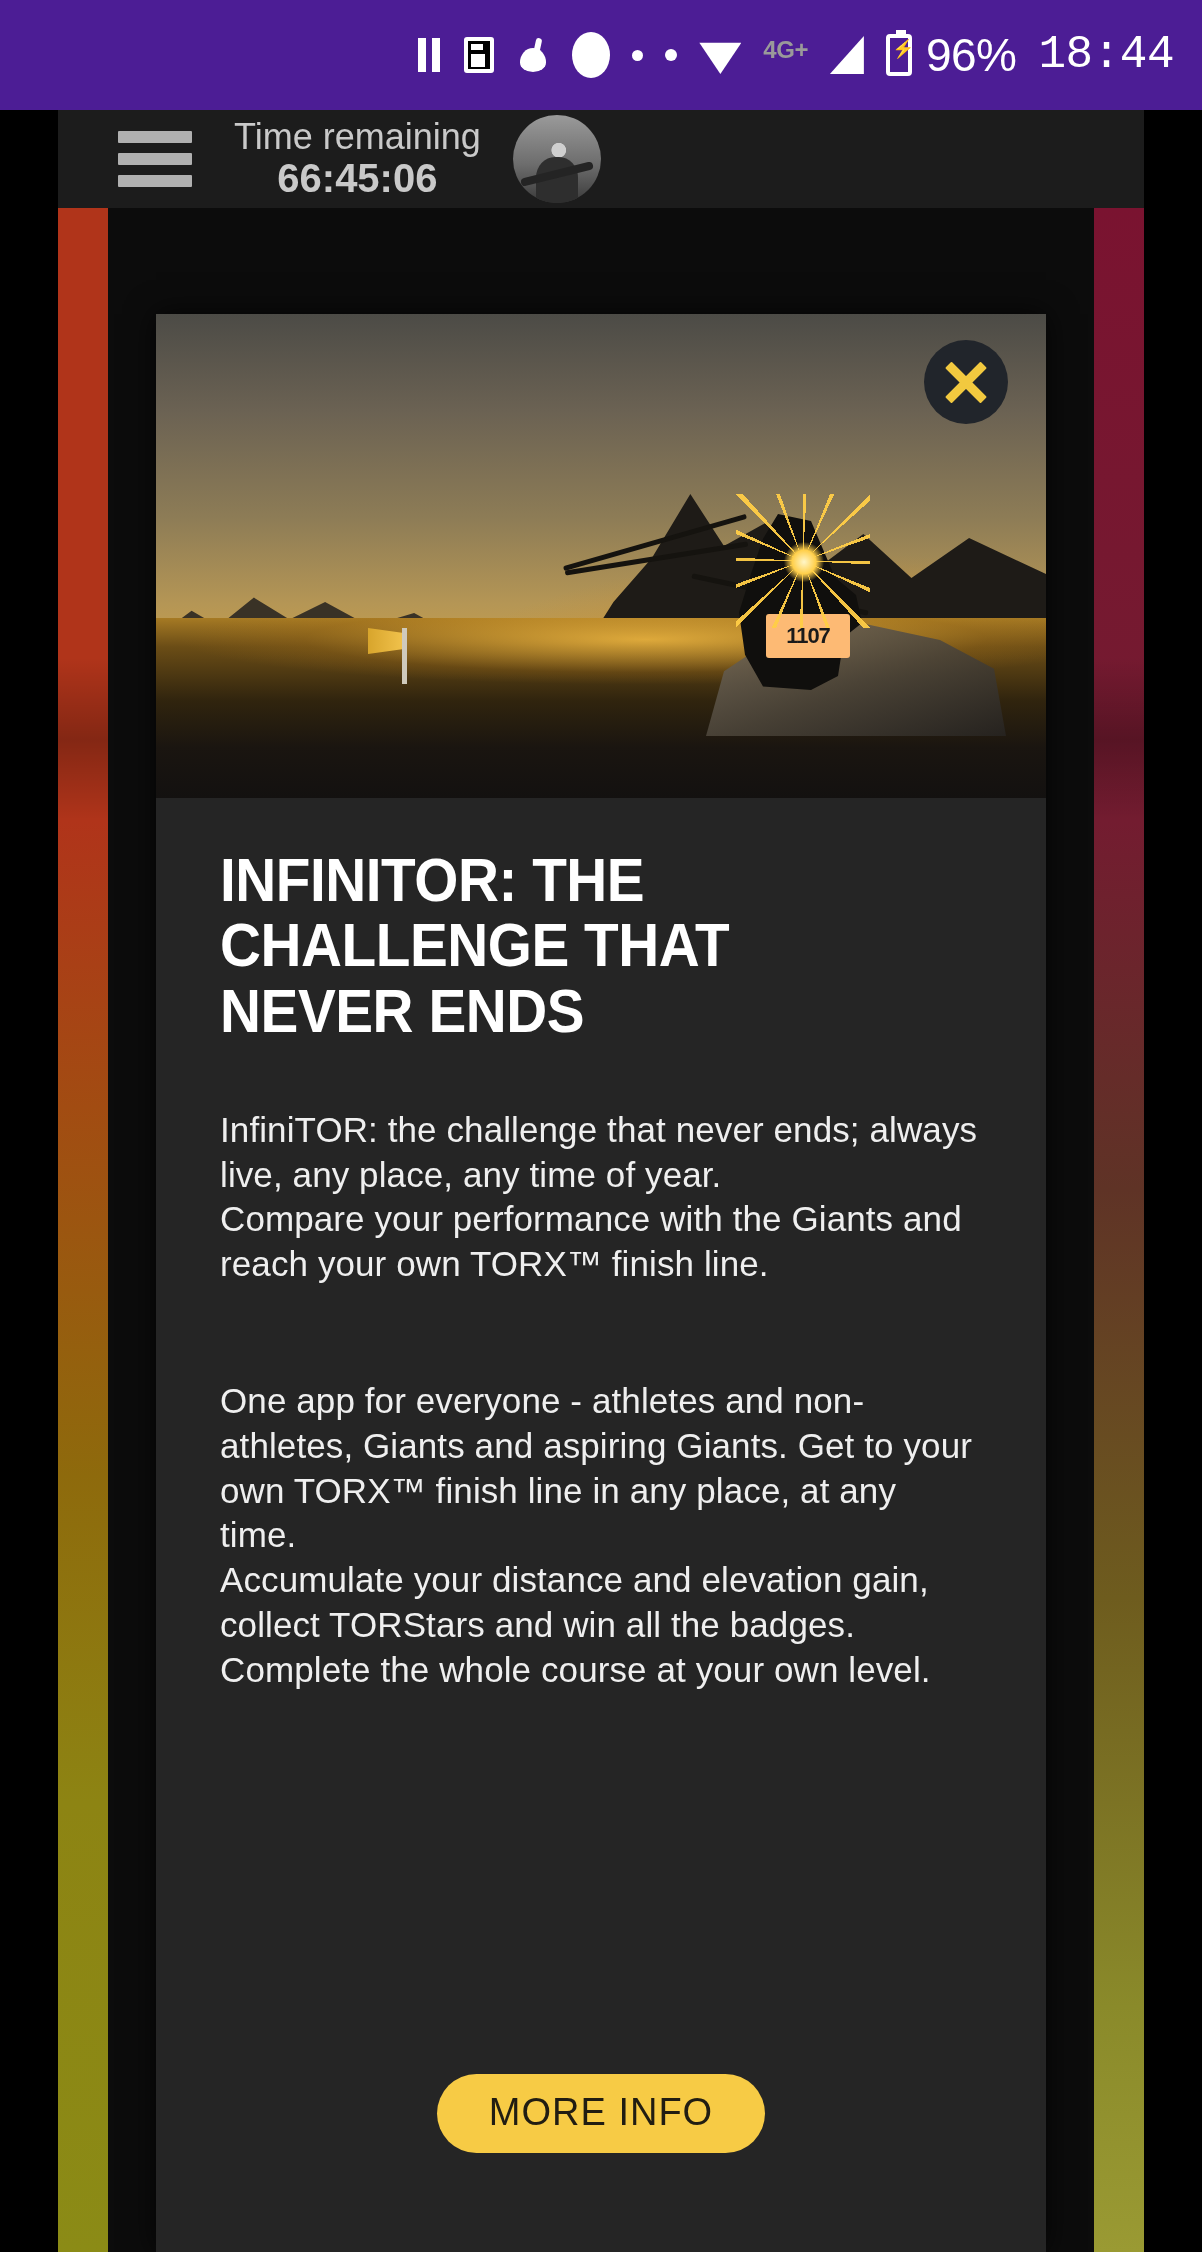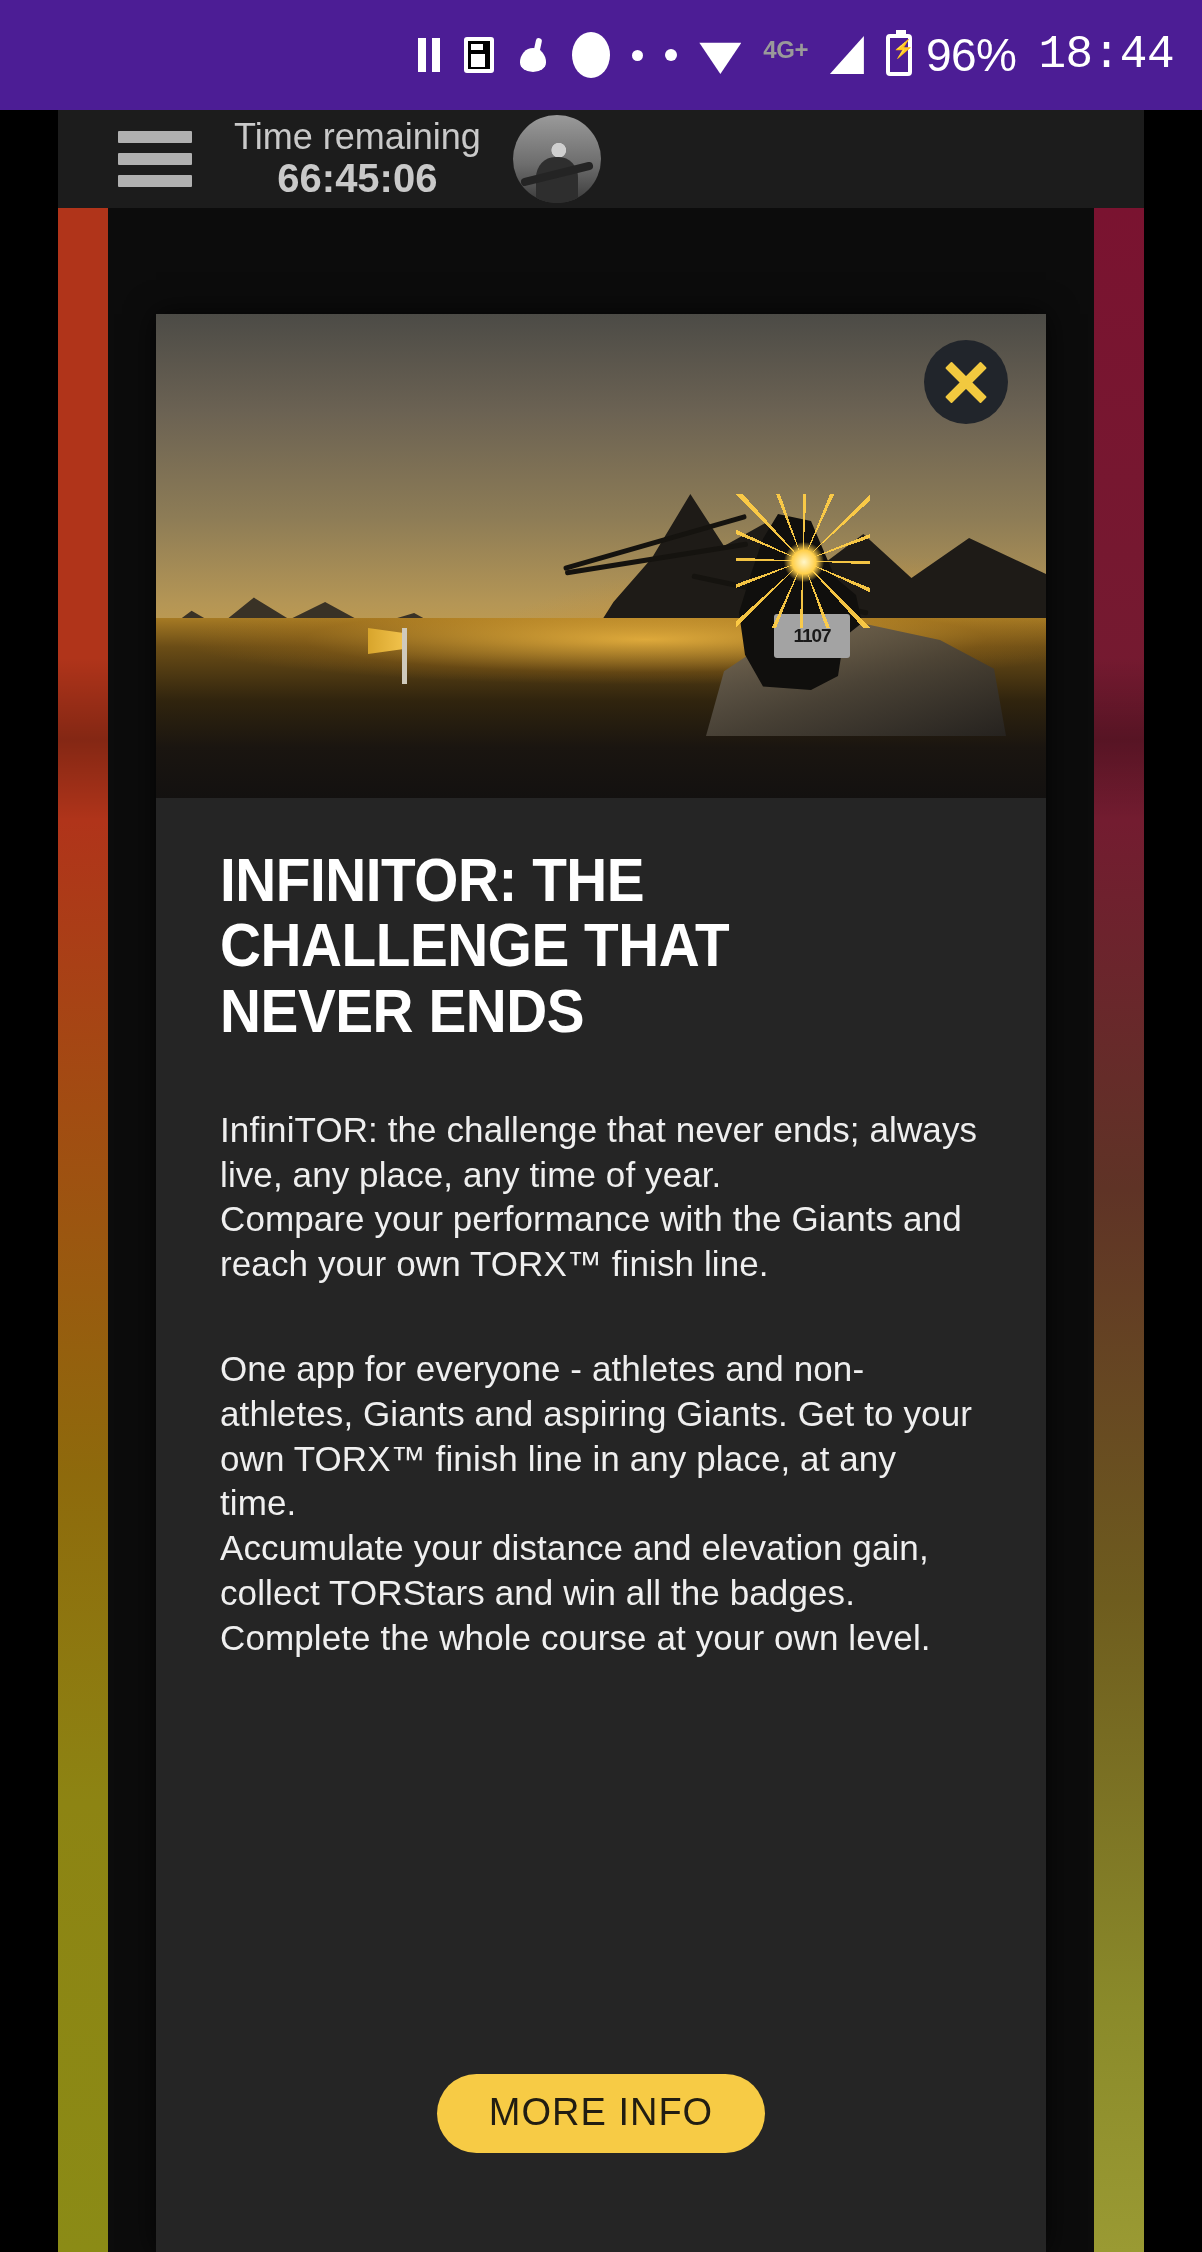--- a/index.html
+++ b/index.html
@@ -121,22 +121,22 @@
     position:absolute; right:40px; bottom:62px; width:300px; height:120px;
     background:linear-gradient(160deg,#7b705f,#4a4338 55%,#262320);
     clip-path:polygon(6% 46%,24% 16%,52% 6%,78% 20%,96% 44%,100% 100%,0% 100%); opacity:.92;
   }
   .runner{
     position:absolute; right:178px; bottom:108px; width:150px; height:176px;
     background:#100f0d;
     clip-path:polygon(40% 0%,62% 4%,70% 20%,78% 36%,92% 46%,96% 62%,84% 70%,80% 92%,62% 100%,
       30% 98%,18% 80%,14% 56%,22% 34%,30% 14%);
   }
-  .bib{ position:absolute; right:196px; bottom:140px; width:76px; height:44px; background:#a3a3a3;
-        border-radius:3px; color:#1a1a1a; font-size:19px; font-weight:700; display:flex;
+  .bib{ position:absolute; right:196px; bottom:140px; width:84px; height:44px; background:#fdba74;
+        border-radius:3px; color:#1a1a1a; font-size:22px; font-weight:700; display:flex;
         align-items:center; justify-content:center; letter-spacing:-1px; }
   .poles{ position:absolute; right:196px; bottom:148px; width:230px; height:120px; }
   .poles i{ position:absolute; background:#15130f; height:5px; border-radius:2px; }
   .poles i:nth-child(1){ left:-60px; top:10px; width:190px; transform:rotate(-16deg); }
   .poles i:nth-child(2){ left:-56px; top:26px; width:185px; transform:rotate(-9deg); }
   .poles i:nth-child(3){ left:70px; top:62px;  width:180px; transform:rotate(12deg); }
   .sunburst{ position:absolute; right:236px; bottom:230px; width:14px; height:14px; }
   .sunburst::before{
     content:""; position:absolute; left:-60px; top:-60px; width:134px; height:134px;
     background:
@@ -178,21 +178,21 @@
   .close-btn span:last-child{ transform:rotate(-45deg); }
 
   .body{ padding:50px 64px 0 64px; }
   .modal-title{
     color:#fff; font-size:61px; font-weight:700; line-height:1.07;
     font-stretch:condensed; transform:scaleX(.93); transform-origin:left top;
     letter-spacing:-0.5px; text-transform:uppercase;
   }
   .para{ color:#efefef; font-size:35px; line-height:1.28; font-weight:300; letter-spacing:.1px; }
   .para.p1{ margin-top:64px; }
-  .para.p2{ margin-top:60px; }
+  .para.p2{ margin-top:92px; }
   .footer{ position:absolute; left:0; bottom:0; width:890px; height:200px;
            display:flex; align-items:flex-start; justify-content:center; padding-top:22px; }
   .more-btn{
     background:#f7cb45; color:#211d12; border:none; border-radius:40px;
     padding:17px 52px 19px 52px; font-size:38px; letter-spacing:1px; cursor:pointer;
     font-family:"Liberation Sans", sans-serif;
   }
 </style>
 </head>
 <body>

